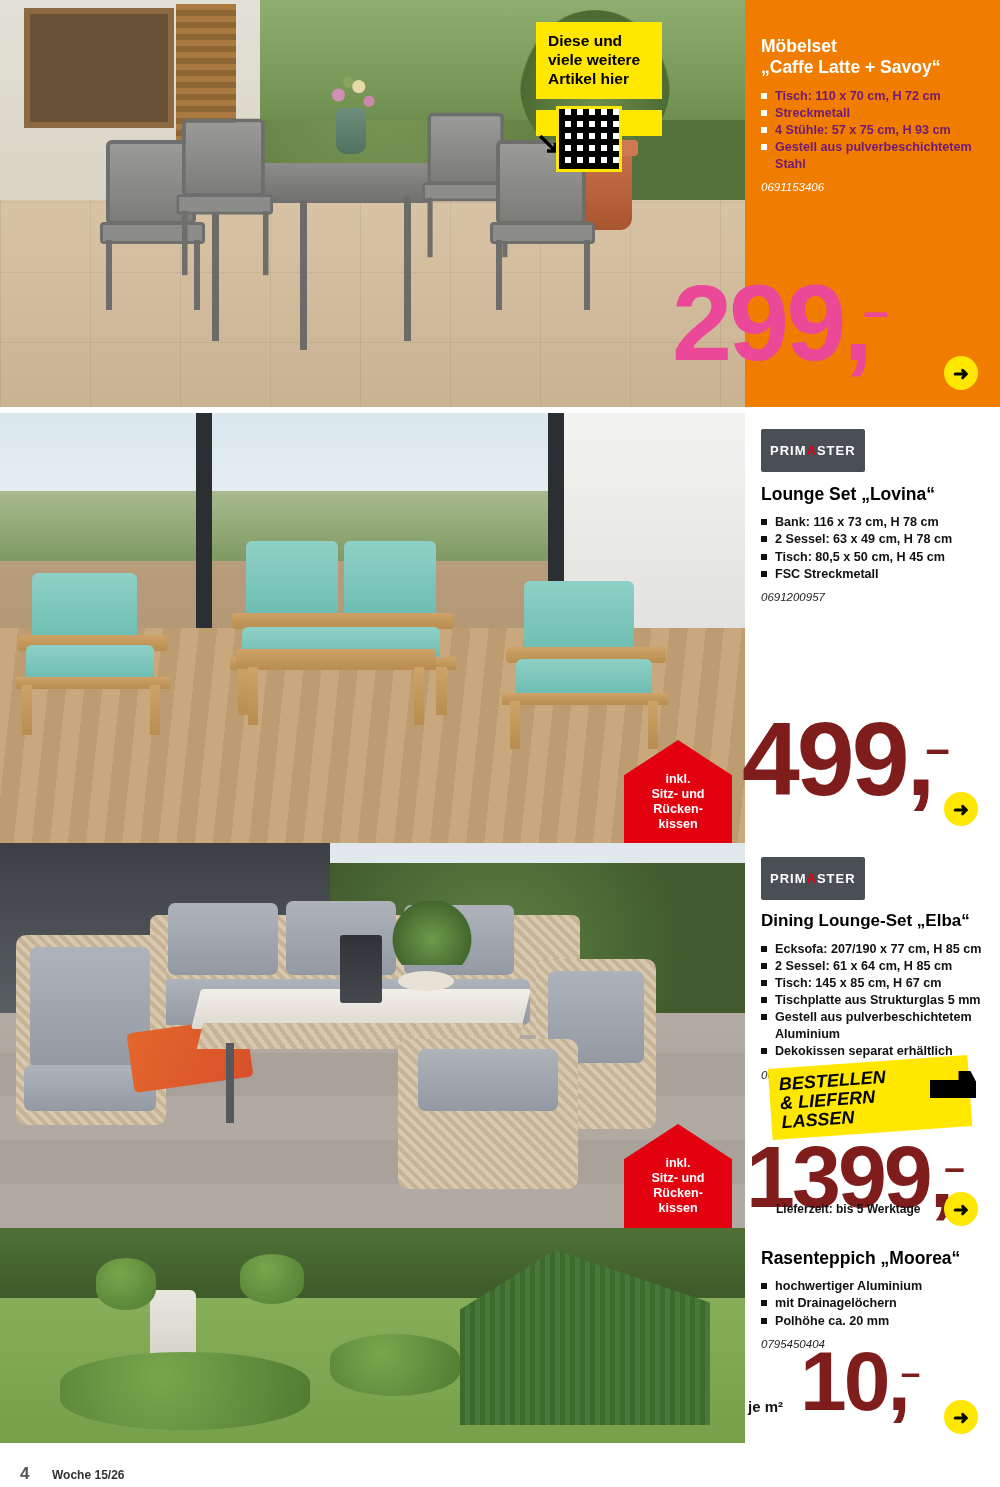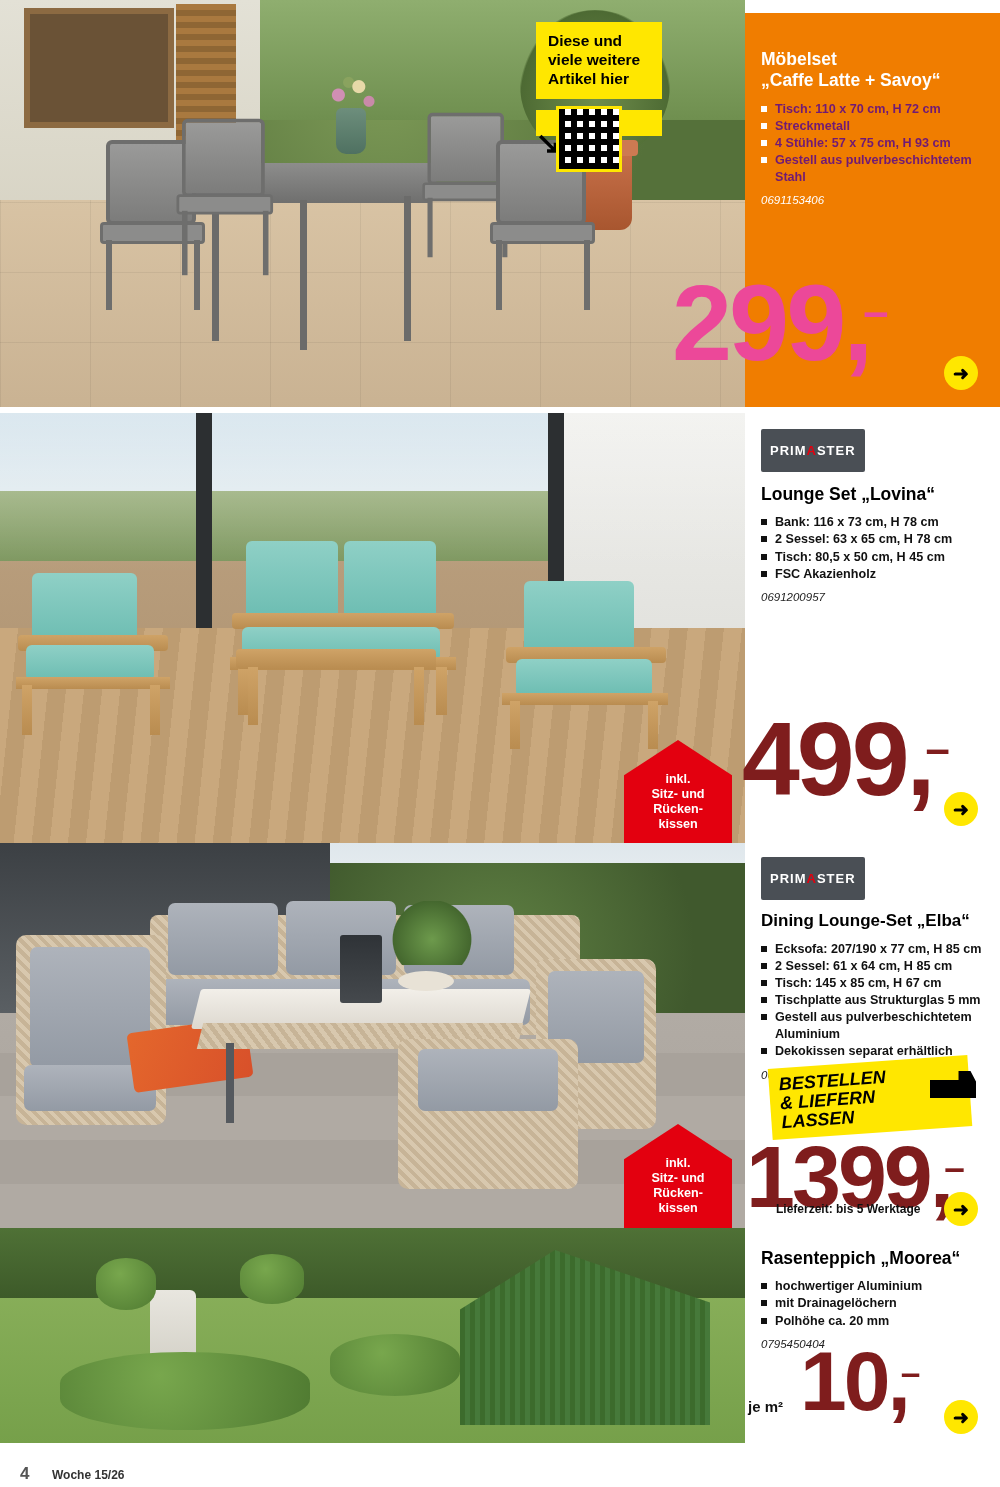--- a/index.html
+++ b/index.html
@@ -265,21 +265,21 @@
   <div class="qr-flag" style="left:536px; top:22px; width:126px;">
     <div>Diese und</div>
     <div>viele weitere</div>
     <div>Artikel hier</div>
   </div>
   <div style="position:absolute; left:536px; top:110px; width:126px; height:26px; background:#ffe700;"></div>
   <div style="position:absolute; left:528px; top:122px; width:40px; height:40px;
               display:flex;align-items:center;justify-content:center;color:#000;font-size:30px;font-weight:bold;">↘</div>
   <div class="qr-box" style="left:556px; top:106px;"></div>
 
-  <div class="panel panel-orange" style="left:745px; top:0; width:255px; height:413px;margin-top:13px;">
+  <div class="panel panel-orange" style="left:745px; top:0; width:255px; height:413px;">
     <div style="padding:36px 16px 0 16px;">
       <div class="prod-title">
         <span>Möbelset</span><br>
         <span>„Caffe Latte + Savoy“</span>
       </div>
       <ul class="specs">
         <li>Tisch: 110 x 70 cm, H 72 cm</li>
         <li>Streckmetall</li>
         <li>4 Stühle: 57 x 75 cm, H 93 cm</li>
         <li>Gestell aus pulverbeschichtetem Stahl</li>
@@ -348,23 +348,23 @@
   </div>
 
   <div class="panel" style="left:745px; top:415px; width:255px; height:428px;">
     <div style="padding:14px 16px 0 16px;">
       <div class="brand">
         PRIM<span class="a-mark">A</span>STER
       </div>
       <div class="prod-title" style="margin-top:12px;">Lounge Set „Lovina“</div>
       <ul class="specs">
         <li>Bank: 116 x 73 cm, H 78 cm</li>
-        <li>2 Sessel: 63 x 65 cm, H 78 cm</li>
+        <li>2 Sessel: 63 x 49 cm, H 78 cm</li>
         <li>Tisch: 80,5 x 50 cm, H 45 cm</li>
-        <li>FSC Akazienholz</li>
+        <li>FSC Streckmetall</li>
       </ul>
       <div class="artnr">0691200957</div>
     </div>
   </div>
   <div class="price" style="position:absolute; left:742px; top:718px; font-size:104px;">
     <span>499</span><span class="comma">,</span><span class="dash">–</span>
   </div>
   <div class="arrow-badge" style="position:absolute; left:944px; top:792px;">➜</div>
 
   <div class="divider" style="left:745px; top:843px; width:255px; height:4px;"></div>

